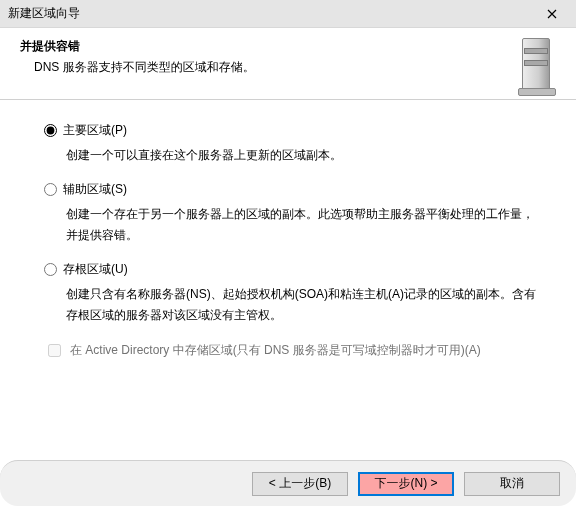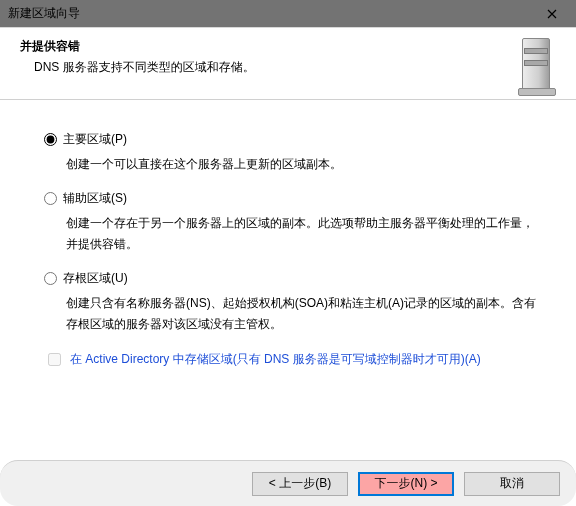--- a/index.html
+++ b/index.html
@@ -12,21 +12,21 @@
     height: 506px;
     overflow: hidden;
     color: #000;
   }
   .titlebar {
     height: 28px;
     display: flex;
     align-items: center;
     justify-content: space-between;
     padding: 0 2px 0 8px;
-    background: #737373;
+    background: #e5e5e5;
     border-bottom: 1px solid #d8d8d8;
   }
   .titlebar .title { font-size: 12px; }
   .close-btn {
     width: 44px; height: 28px;
     display: flex; align-items: center; justify-content: center;
     font-size: 14px;
     cursor: pointer;
   }
   .header {
@@ -57,35 +57,35 @@
   }
   .server-slot {
     position:absolute; left:6px; width:24px; height:6px;
     background:#a8a8a8; border:1px solid #7a7a7a;
   }
   .content {
     padding: 22px 34px 10px 44px;
     height: 360px;
   }
   .prompt { margin-bottom: 14px; }
-  .option-group { margin-bottom: 16px; margin-top: 9px; }
+  .option-group { margin-bottom: 16px; }
   .radio-row { display:flex; align-items:center; gap:6px; margin-bottom:6px; }
   .radio-row label { cursor:pointer; }
   .option-desc {
     padding-left: 22px;
     line-height: 1.7;
     font-size: 12px;
   }
   .checkbox-row {
     display:flex; align-items:center; gap:6px;
     margin-top: 8px;
     color:#8c8c8c;
   }
   .checkbox-row input[type=checkbox] { accent-color:#999; }
-  .checkbox-row label { color:#1d4ed8; }
+  .checkbox-row label { color:#737373; }
   .footer {
     height: 46px;
     border-top: 1px solid #d0d0d0;
     display:flex;
     justify-content:flex-end;
     align-items:center;
     gap:10px;
     padding: 0 16px;
     background:#f0f0f0;
     border-radius:18px;

